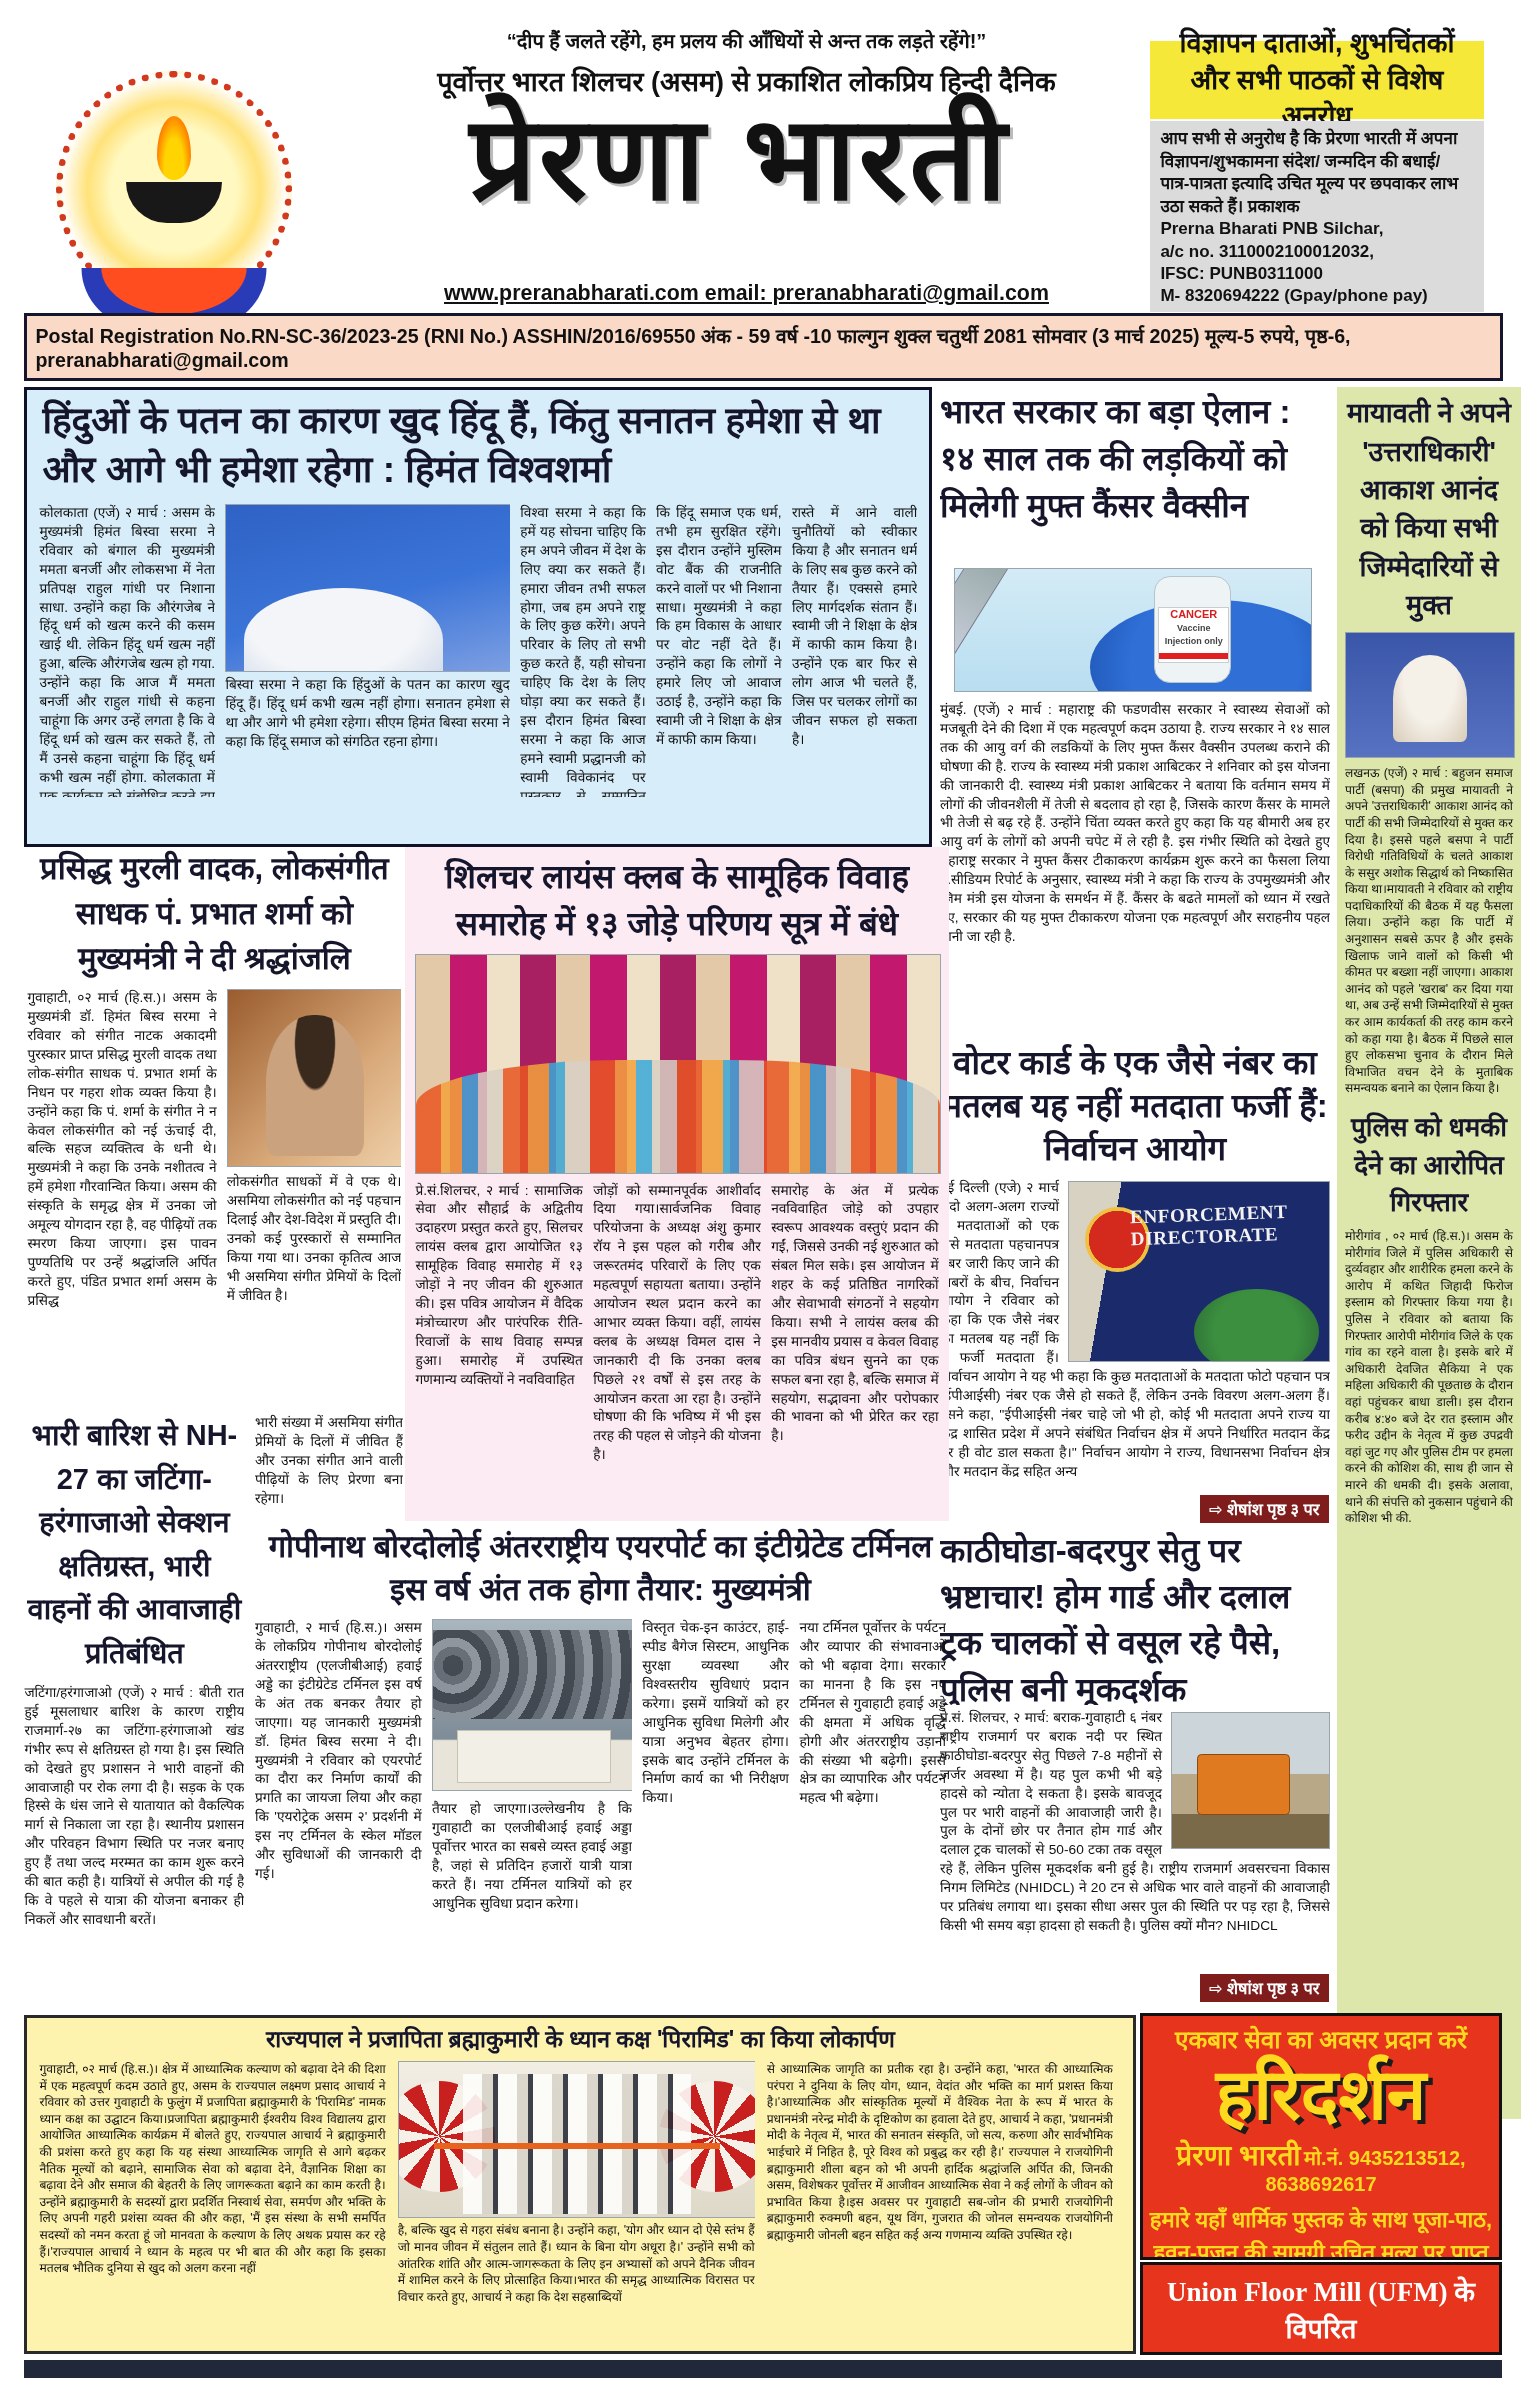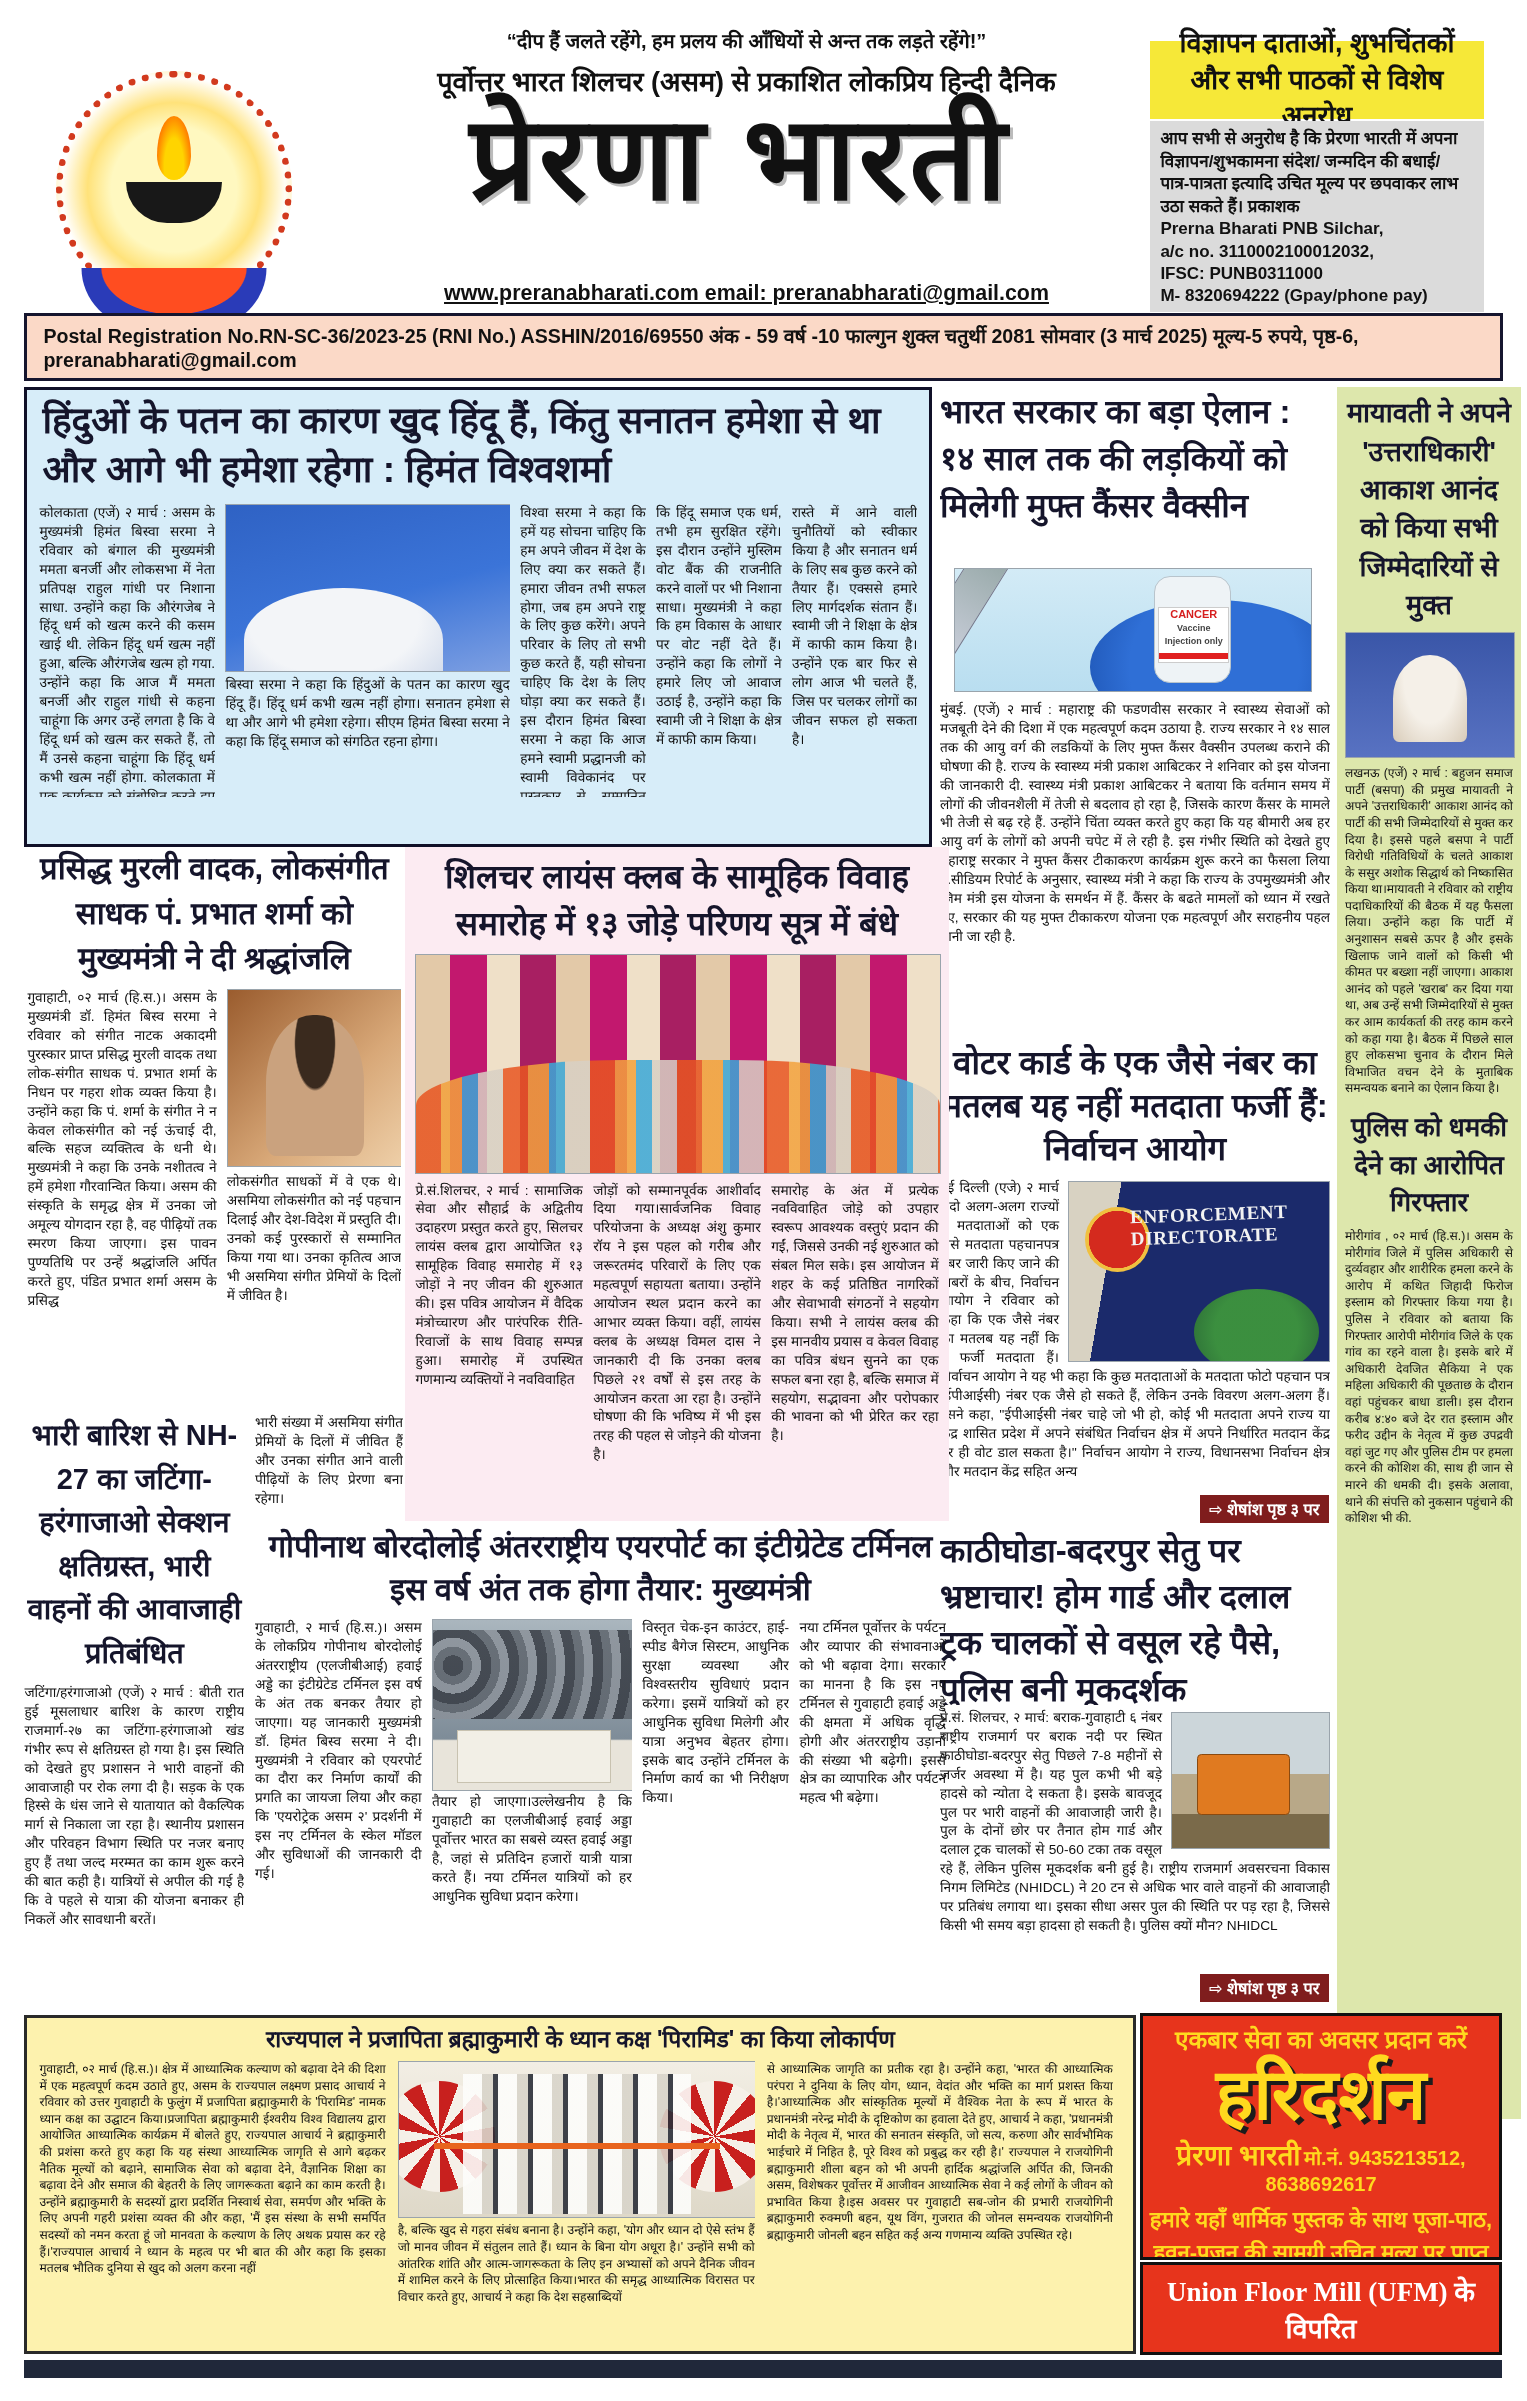--- a/index.html
+++ b/index.html
@@ -26,21 +26,21 @@
              background:#181818;border-radius:0 0 52px 52px;}
   .logo-lotus{position:absolute;left:50%;bottom:-27px;width:185px;height:59px;transform:translateX(-50%);
               background:radial-gradient(ellipse at 50% 0%,#ff4d20 0 55%,#2a3bb8 56% 78%,#0aa04a 79% 100%);
               border-radius:0 0 96px 96px;}
 
   .notice-head{background:#f6e838;font-size:27px;font-weight:800;text-align:center;
                display:flex;align-items:center;justify-content:center;line-height:1.35;padding:0 7.4px;}
   .notice-body{background:#dbdbdb;font-size:17px;font-weight:700;line-height:1.32;padding:7.4px 10.4px;}
 
   .regbar{background:#fbd9c7;border:3px solid #15152e;display:flex;align-items:center;justify-content:center;
-          font-size:19.6px;font-weight:700;padding:0 16px;}
+          font-size:19.6px;font-weight:700;padding:0 8px;}
 
   
   .hl{font-weight:800;color:#15152b;}
   .body-txt{font-size:13.7px;line-height:1.38;}
   .small-txt{font-size:12.2px;line-height:1.36;}
 
   .lead-box{background:#d7edf9;border:3.7px solid #101028;}
   .lead-hl{font-size:37px;line-height:1.32;padding:7.4px 15px 3px;}
   .cols{display:flex;gap:10.4px;padding:6px 12px 7.4px;}
 
@@ -233,21 +233,21 @@
 
   <div class="abs ovh" style="left:255px;top:1525px;width:691px;height:481px;">
     <div class="hl" style="font-size:31px;line-height:1.4;text-align:center;">गोपीनाथ बोरदोलोई अंतरराष्ट्रीय एयरपोर्ट का इंटीग्रेटेड टर्मिनल इस वर्ष अंत तक होगा तैयार: मुख्यमंत्री</div>
     <div class="cols ovh" style="padding:7.4px 0;height:373px;gap:10.4px;">
       <div class="body-txt just ovh" style="width:25%;">गुवाहाटी, २ मार्च (हि.स.)। असम के लोकप्रिय गोपीनाथ बोरदोलोई अंतरराष्ट्रीय (एलजीबीआई) हवाई अड्डे का इंटीग्रेटेड टर्मिनल इस वर्ष के अंत तक बनकर तैयार हो जाएगा। यह जानकारी मुख्यमंत्री डॉ. हिमंत बिस्व सरमा ने दी। मुख्यमंत्री ने रविवार को एयरपोर्ट का दौरा कर निर्माण कार्यों की प्रगति का जायजा लिया और कहा कि 'एयरोट्रेक असम २' प्रदर्शनी में इस नए टर्मिनल के स्केल मॉडल और सुविधाओं की जानकारी दी गई।</div>
       <div class="ovh" style="width:30%;">
         <div class="photo ph-airport" style="width:100%;height:170px;">
           <div class="crowd"></div>
           <div class="model"></div>
         </div>
-        <div class="body-txt just ovh" style="margin-top:2px;height:181px;">तैयार हो जाएगा।उल्लेखनीय है कि गुवाहाटी का एलजीबीआई हवाई अड्डा पूर्वोत्तर भारत का सबसे व्यस्त हवाई अड्डा है, जहां से प्रतिदिन हजारों यात्री यात्रा करते हैं। नया टर्मिनल यात्रियों को हर आधुनिक सुविधा प्रदान करेगा।</div>
+        <div class="body-txt just ovh" style="margin-top:9px;height:181px;">तैयार हो जाएगा।उल्लेखनीय है कि गुवाहाटी का एलजीबीआई हवाई अड्डा पूर्वोत्तर भारत का सबसे व्यस्त हवाई अड्डा है, जहां से प्रतिदिन हजारों यात्री यात्रा करते हैं। नया टर्मिनल यात्रियों को हर आधुनिक सुविधा प्रदान करेगा।</div>
       </div>
       <div class="body-txt just ovh" style="width:22%;">विस्तृत चेक-इन काउंटर, हाई-स्पीड बैगेज सिस्टम, आधुनिक सुरक्षा व्यवस्था और विश्वस्तरीय सुविधाएं प्रदान करेगा। इसमें यात्रियों को हर आधुनिक सुविधा मिलेगी और यात्रा अनुभव बेहतर होगा। इसके बाद उन्होंने टर्मिनल के निर्माण कार्य का भी निरीक्षण किया।</div>
       <div class="body-txt just ovh" style="width:22%;">नया टर्मिनल पूर्वोत्तर के पर्यटन और व्यापार की संभावनाओं को भी बढ़ावा देगा। सरकार का मानना है कि इस नए टर्मिनल से गुवाहाटी हवाई अड्डे की क्षमता में अधिक वृद्धि होगी और अंतरराष्ट्रीय उड़ानों की संख्या भी बढ़ेगी। इससे क्षेत्र का व्यापारिक और पर्यटन महत्व भी बढ़ेगा।</div>
     </div>
   </div>
 
   <div class="abs yellow-box ovh" style="left:24.4px;top:2015px;width:1112px;height:339px;padding:6px 12px;">
     <div class="hl" style="font-size:23px;line-height:1.35;text-align:center;">राज्यपाल ने प्रजापिता ब्रह्माकुमारी के ध्यान कक्ष 'पिरामिड' का किया लोकार्पण</div>
     <div class="cols ovh" style="padding:6px 0;height:266px;gap:12px;">
       <div class="small-txt just ovh" style="width:32%;">गुवाहाटी, ०२ मार्च (हि.स.)। क्षेत्र में आध्यात्मिक कल्याण को बढ़ावा देने की दिशा में एक महत्वपूर्ण कदम उठाते हुए, असम के राज्यपाल लक्ष्मण प्रसाद आचार्य ने रविवार को उत्तर गुवाहाटी के फुलुंग में प्रजापिता ब्रह्माकुमारी के 'पिरामिड' नामक ध्यान कक्ष का उद्घाटन किया।प्रजापिता ब्रह्माकुमारी ईश्वरीय विश्व विद्यालय द्वारा आयोजित आध्यात्मिक कार्यक्रम में बोलते हुए, राज्यपाल आचार्य ने ब्रह्माकुमारी की प्रशंसा करते हुए कहा कि यह संस्था आध्यात्मिक जागृति से आगे बढ़कर नैतिक मूल्यों को बढ़ाने, सामाजिक सेवा को बढ़ावा देने, वैज्ञानिक शिक्षा का बढ़ावा देने और समाज की बेहतरी के लिए जागरूकता बढ़ाने का काम करती है। उन्होंने ब्रह्माकुमारी के सदस्यों द्वारा प्रदर्शित निस्वार्थ सेवा, समर्पण और भक्ति के लिए अपनी गहरी प्रशंसा व्यक्त की और कहा, 'मैं इस संस्था के सभी समर्पित सदस्यों को नमन करता हूं जो मानवता के कल्याण के लिए अथक प्रयास कर रहे हैं।'राज्यपाल आचार्य ने ध्यान के महत्व पर भी बात की और कहा कि इसका मतलब भौतिक दुनिया से खुद को अलग करना नहीं</div>

